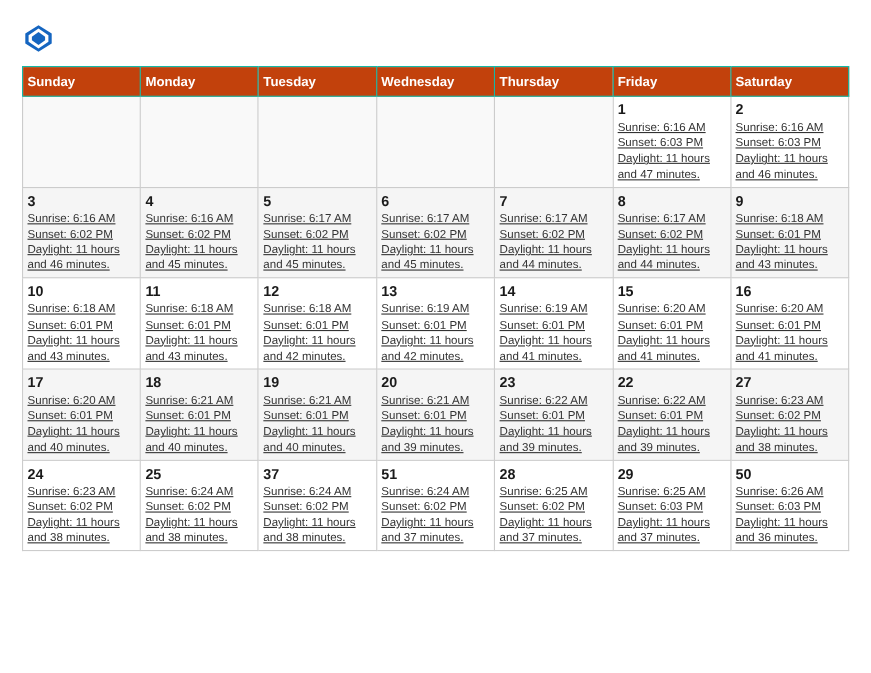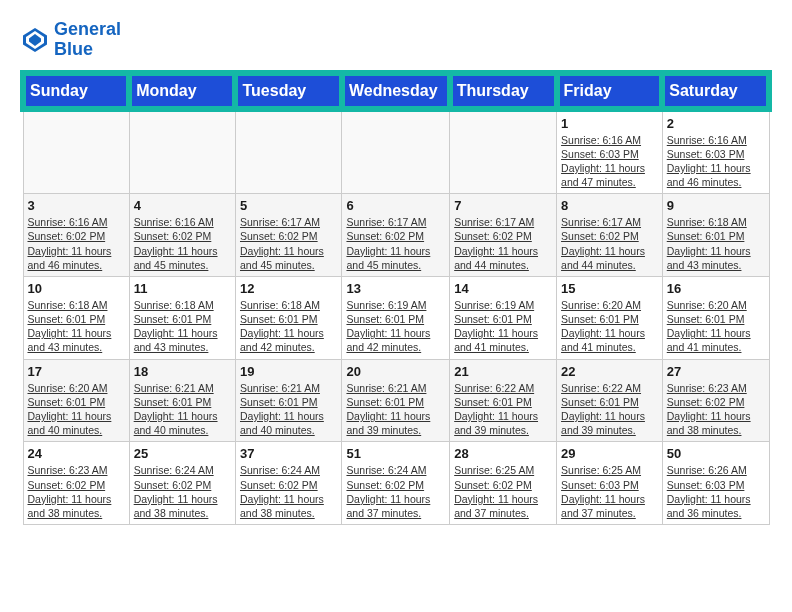--- a/index.html
+++ b/index.html
@@ -45,27 +45,27 @@
     .subtitle {
       font-size: 16px;
       color: #444;
     }
     .calendar {
       width: 100%;
       border-collapse: collapse;
       font-size: 11px;
     }
     .calendar th {
-      background: #1d4ed8;
+      background: #c2410c;
       color: #fff;
       padding: 6px 4px;
       text-align: left;
-      font-size: 16px;
-      font-weight: bold;
-      border: 6px solid #14b8a6;
+      font-size: 12px;
+      font-weight: bold;
+      border: 1px solid #14b8a6;
     }
     .calendar td {
       border: 1px solid #ccc;
       vertical-align: top;
       padding: 4px;
       width: 108px;
       min-height: 80px;
       background: #fff;
     }
     .calendar tr:nth-child(even) td {
@@ -94,24 +94,20 @@
 </head>
 <body>
 
 <div class="header">
   <div class="logo">
     <svg class="logo-icon" viewBox="0 0 40 40">
       <polygon points="20,4 36,14 36,26 20,36 4,26 4,14" fill="#1565c0"></polygon>
       <polygon points="20,8 32,16 32,24 20,32 8,24 8,16" fill="#fff"></polygon>
       <polygon points="20,12 28,18 28,22 20,28 12,22 12,18" fill="#1565c0"></polygon>
     </svg>
-    <div class="logo-text">
-      <div><span>General</span></div>
-      <div style="color:#1565c0;">Blue</div>
-    </div>
   </div>
   <div class="title-block">
     <div class="month-title"></div>
     <div class="subtitle"></div>
   </div>
 </div>
 
 <table class="calendar">
   <thead>
     <tr>
@@ -211,21 +207,21 @@
         </td>
         <td>
           <span class="day-number">19</span>
           <div class="day-info">Sunrise: 6:21 AM<br>Sunset: 6:01 PM<br>Daylight: 11 hours and 40 minutes.</div>
         </td>
         <td>
           <span class="day-number">20</span>
           <div class="day-info">Sunrise: 6:21 AM<br>Sunset: 6:01 PM<br>Daylight: 11 hours and 39 minutes.</div>
         </td>
         <td>
-          <span class="day-number">21</span>
+          <span class="day-number">23</span>
           <div class="day-info">Sunrise: 6:22 AM<br>Sunset: 6:01 PM<br>Daylight: 11 hours and 39 minutes.</div>
         </td>
         <td>
           <span class="day-number">22</span>
           <div class="day-info">Sunrise: 6:22 AM<br>Sunset: 6:01 PM<br>Daylight: 11 hours and 39 minutes.</div>
         </td>
         <td>
           <span class="day-number">27</span>
           <div class="day-info">Sunrise: 6:23 AM<br>Sunset: 6:02 PM<br>Daylight: 11 hours and 38 minutes.</div>
         </td>

